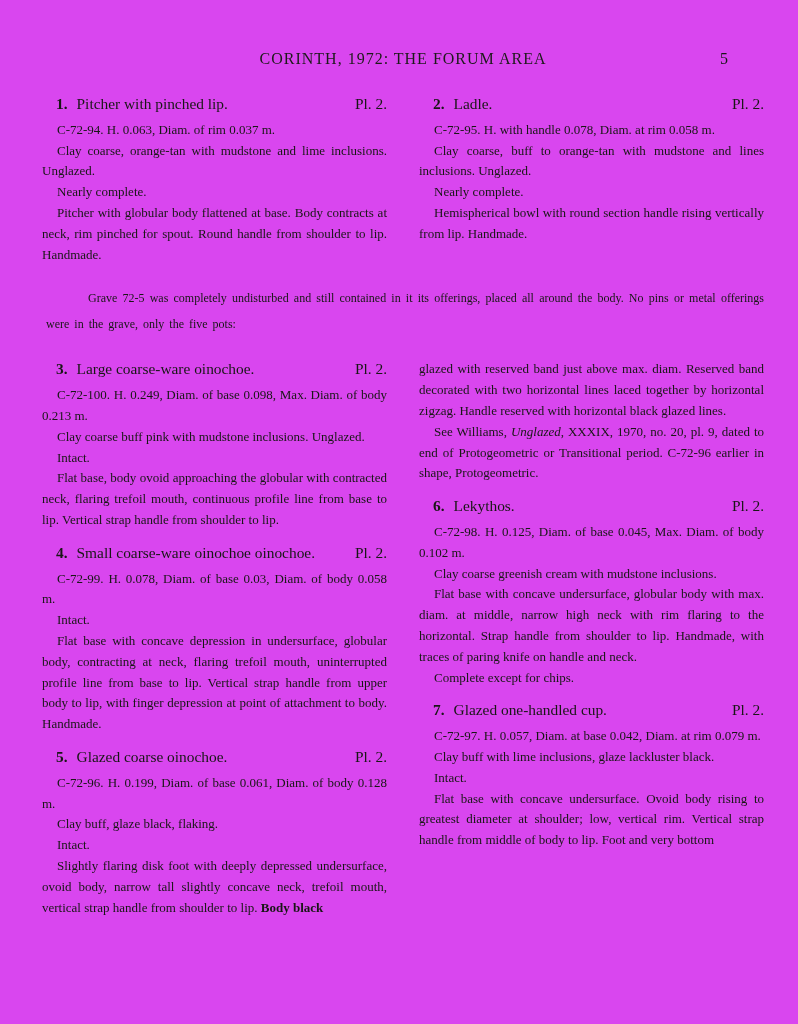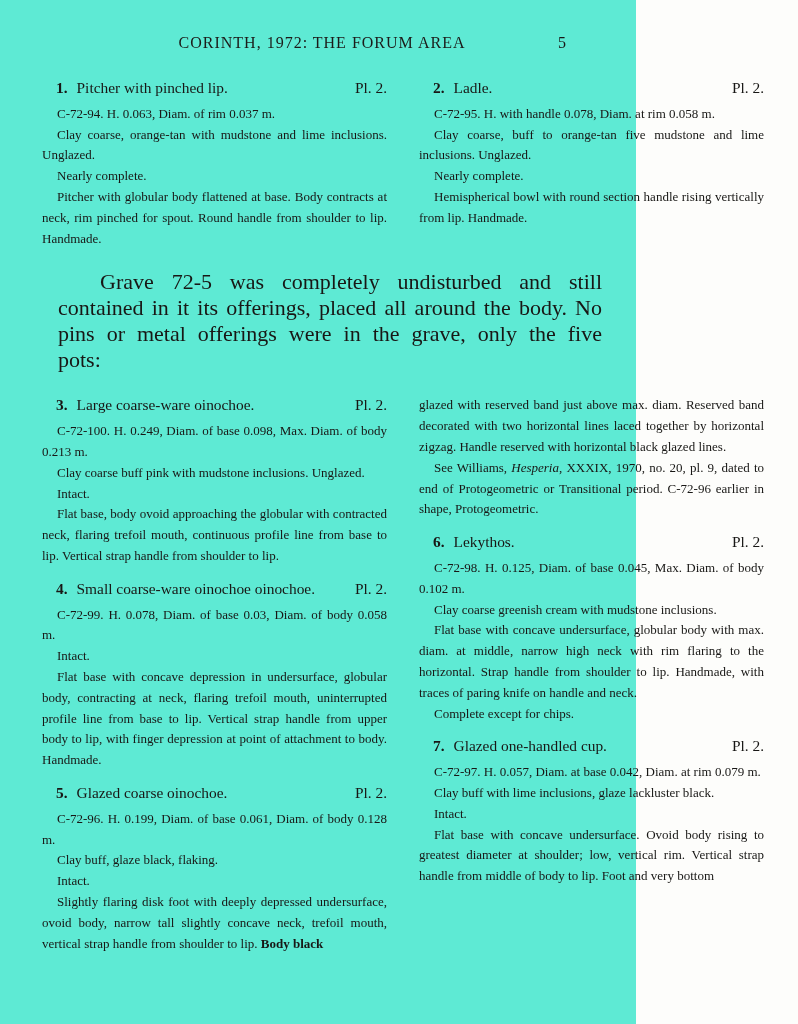--- a/index.html
+++ b/index.html
@@ -5,23 +5,23 @@
   html,body{margin:0;padding:0;}
   body{
     width:798px;height:1024px;
     background:#fdfdfb;
     font-family:"Liberation Serif","DejaVu Serif",serif;
     color:#181715;
     overflow:hidden;
   }
   .page{
     box-sizing:border-box;
-    width:636px;height:1024px;
-    padding:34px 34px 0 42px;
-    background:#5eead4;
+    width:798px;height:1024px;
+    padding:50px 34px 0 42px;
+    background:#d946ef;
     position:relative;
   }
   
   .running-head{
     position:relative;
     height:22px;
     margin-bottom:22px;
   }
   .running-title{
     display:block;
@@ -57,22 +57,22 @@
     line-height:20.8px;
     text-align:justify;
     text-indent:15px;
   }
   .para.no-indent{text-indent:0;}
   .para .it{font-style:italic;}
   .para .bd{font-weight:700;}
   .para-block + .entry{margin-top:12px;}
   
   .intro{
-    margin:20px 0 22px 16px;
-    font-size:22px;
+    margin:20px 0 22px 4px;
+    font-size:12px;
     line-height:26px;
     text-align:justify;
     text-indent:42px;
     word-spacing:2px;
   }
 </style>
 </head>
 <body>
 
 <div class="page">
@@ -97,21 +97,21 @@
         </article>
       </div>
     <div class="col" id="col-top-right">
         <article class="entry">
           <div class="entry-head">
             <span class="entry-num">2.</span>
             <span class="entry-title">Ladle.</span>
             <span class="entry-plate">Pl. 2.</span>
           </div>
           <p class="para"><span>C-72-95. H. with handle 0.078, Diam. at rim 0.058 m.</span></p>
-          <p class="para"><span>Clay coarse, buff to orange-tan five mudstone and lime inclusions. Unglazed.</span></p>
+          <p class="para"><span>Clay coarse, buff to orange-tan with mudstone and lines inclusions. Unglazed.</span></p>
           <p class="para"><span>Nearly complete.</span></p>
           <p class="para"><span>Hemispherical bowl with round section handle rising vertically from lip. Handmade.</span></p>
         </article>
       </div>
   </section>
 
   <p class="intro">Grave 72-5 was completely undisturbed and still contained in it its offerings, placed all around the body. No pins or metal offerings were in the grave, only the five pots:</p>
 
   <section class="cols">
     <div class="col" id="col-main-left">
@@ -144,21 +144,21 @@
           </div>
           <p class="para"><span>C-72-96. H. 0.199, Diam. of base 0.061, Diam. of body 0.128 m.</span></p>
           <p class="para"><span>Clay buff, glaze black, flaking.</span></p>
           <p class="para"><span>Intact.</span></p>
           <p class="para"><span>Slightly flaring disk foot with deeply depressed undersurface, ovoid body, narrow tall slightly concave neck, trefoil mouth, vertical strap handle from shoulder to lip. </span><span class="bd">Body black</span></p>
         </article>
       </div>
     <div class="col" id="col-main-right">
         <div class="para-block">
           <p class="para no-indent"><span>glazed with reserved band just above max. diam. Reserved band decorated with two horizontal lines laced together by horizontal zigzag. Handle reserved with horizontal black glazed lines.</span></p>
-          <p class="para"><span>See Williams, </span><span class="it">Hesperia</span><span>, XXXIX, 1970, no. 20, pl. 9, dated to end of Protogeometric or Transitional period. C-72-96 earlier in shape, Protogeometric.</span></p>
+          <p class="para"><span>See Williams, </span><span class="it">Unglazed</span><span>, XXXIX, 1970, no. 20, pl. 9, dated to end of Protogeometric or Transitional period. C-72-96 earlier in shape, Protogeometric.</span></p>
         </div>
         <article class="entry">
           <div class="entry-head">
             <span class="entry-num">6.</span>
             <span class="entry-title">Lekythos.</span>
             <span class="entry-plate">Pl. 2.</span>
           </div>
           <p class="para"><span>C-72-98. H. 0.125, Diam. of base 0.045, Max. Diam. of body 0.102 m.</span></p>
           <p class="para"><span>Clay coarse greenish cream with mudstone inclusions.</span></p>
           <p class="para"><span>Flat base with concave undersurface, globular body with max. diam. at middle, narrow high neck with rim flaring to the horizontal. Strap handle from shoulder to lip. Handmade, with traces of paring knife on handle and neck.</span></p>

